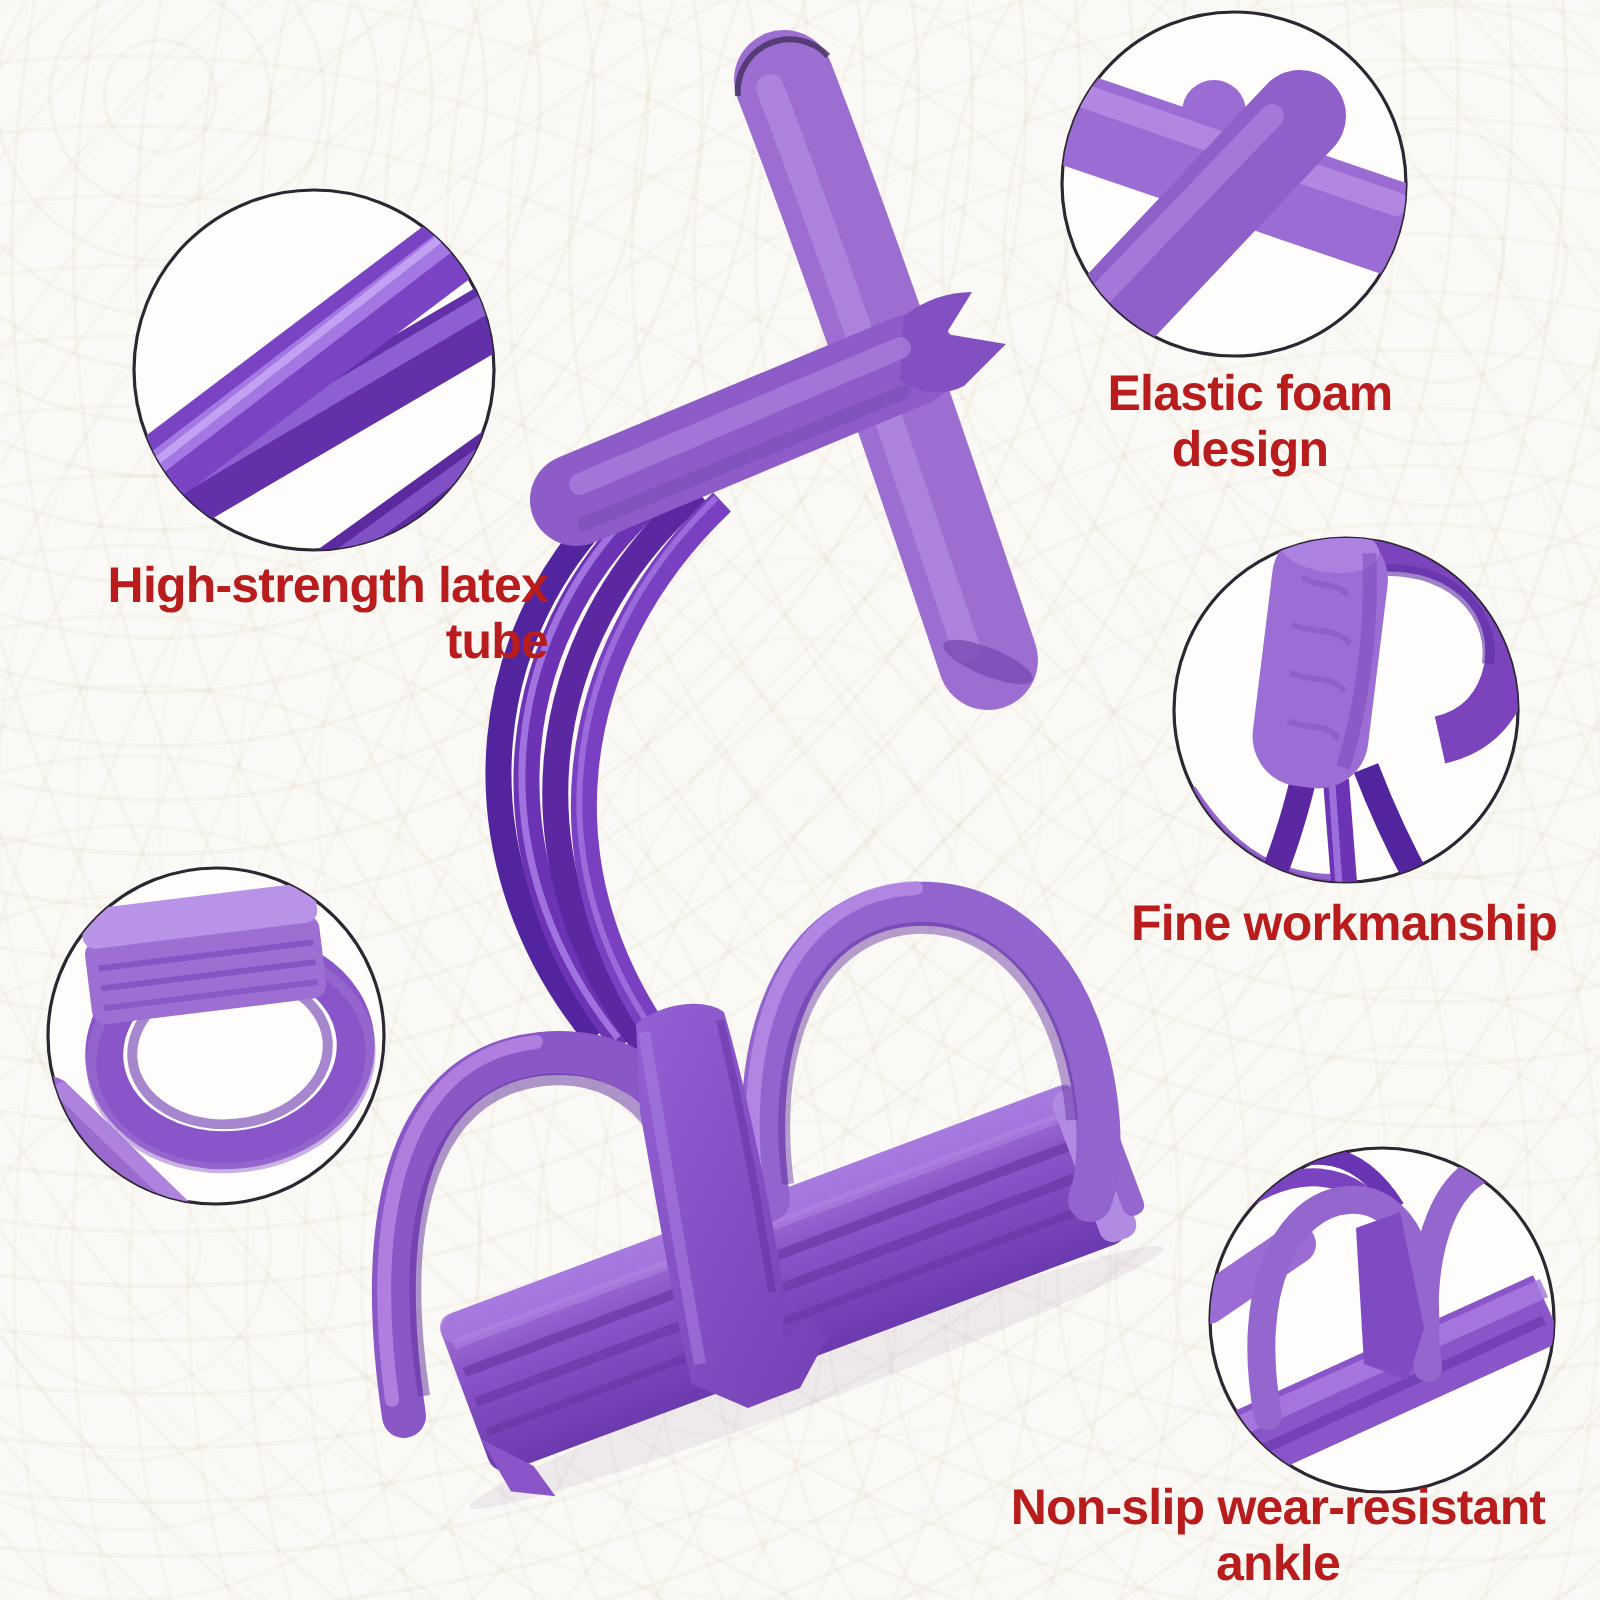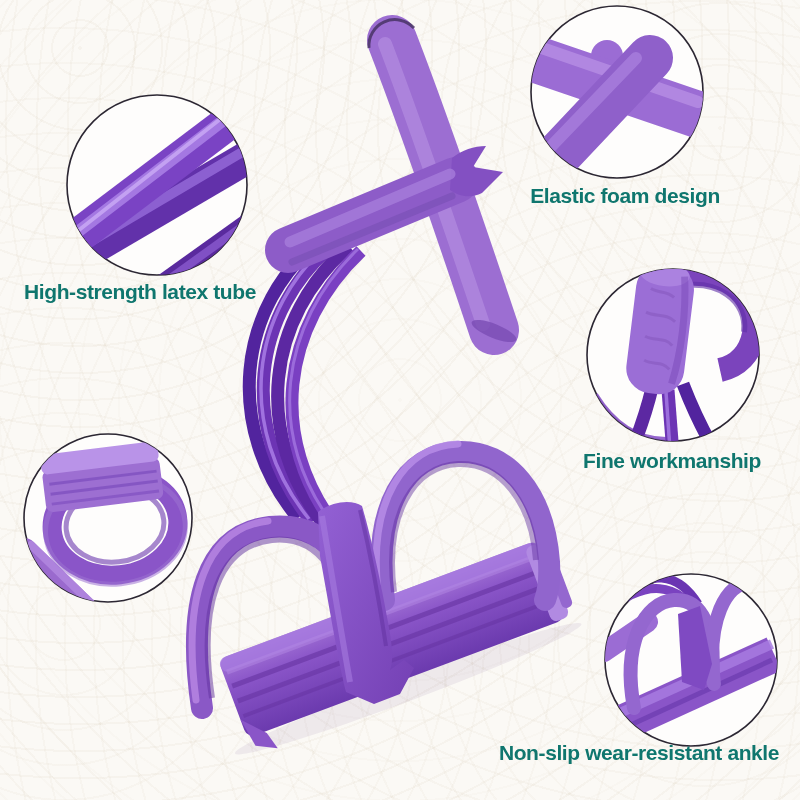--- a/index.html
+++ b/index.html
@@ -13,22 +13,22 @@
     background-image:
       repeating-radial-gradient(circle at 10% 6%,  rgba(205,190,165,0.10) 0 2px, transparent 2px 27px),
       repeating-radial-gradient(circle at 90% 16%, rgba(205,190,165,0.09) 0 2px, transparent 2px 31px),
       repeating-radial-gradient(circle at 8% 78%,  rgba(205,190,165,0.08) 0 2px, transparent 2px 35px),
       repeating-radial-gradient(circle at 88% 80%, rgba(205,190,165,0.08) 0 2px, transparent 2px 29px),
       repeating-radial-gradient(circle at 50% 50%, rgba(205,190,165,0.05) 0 2px, transparent 2px 40px);
   }
   svg{position:absolute;left:0;top:0;}
   .label{
     position:absolute;text-align:center;
-    font-weight:700;font-size:21px;line-height:1.1;
-    letter-spacing:-0.4px;color:#0f766e;
+    font-weight:700;font-size:25px;line-height:1.1;
+    letter-spacing:-0.4px;color:#b91c1c;
   }
 </style>
 </head>
 <body>
 
 <div class="stage">
   <div class="bg-rings"></div>
 
   <svg width="800" height="800" viewBox="0 0 800 800">
     <defs>
@@ -190,17 +190,17 @@
         <path d="M 620 724 L 774 654" stroke="#8a55c8" stroke-width="36" fill="none"></path>
         <path d="M 622 712 L 772 644" stroke="#a77be0" stroke-width="10" fill="none" opacity="0.85"></path>
         <path d="M 624 728 L 772 660" stroke="#6b3aae" stroke-width="5" fill="none" opacity="0.7"></path>
         <path d="M 634 708 C 622 644 644 602 674 600 C 702 598 716 630 712 678" stroke="#9467cf" stroke-width="14" stroke-linecap="round" fill="none"></path>
         <path d="M 714 684 C 706 620 726 582 752 582 C 774 582 786 608 784 650" stroke="#9467cf" stroke-width="14" stroke-linecap="round" fill="none"></path>
         <path d="M 678 614 L 700 606 L 712 664 L 704 690 L 682 682 Z" fill="#7f4ac2"></path>
       </g>
     </g>
   </svg>
 
-  <div class="label" style="left:6px;  top:280px; width:268px;">High-strength latex tube</div>
+  <div class="label" style="left:6px;  top:280px; width:268px;text-align:right;">High-strength latex tube</div>
   <div class="label" style="left:512px;top:184px; width:226px;">Elastic foam design</div>
   <div class="label" style="left:542px;top:449px; width:260px;">Fine workmanship</div>
   <div class="label" style="left:478px;top:741px; width:322px;">Non-slip wear-resistant ankle</div>
 </div>
 
 </body></html>

